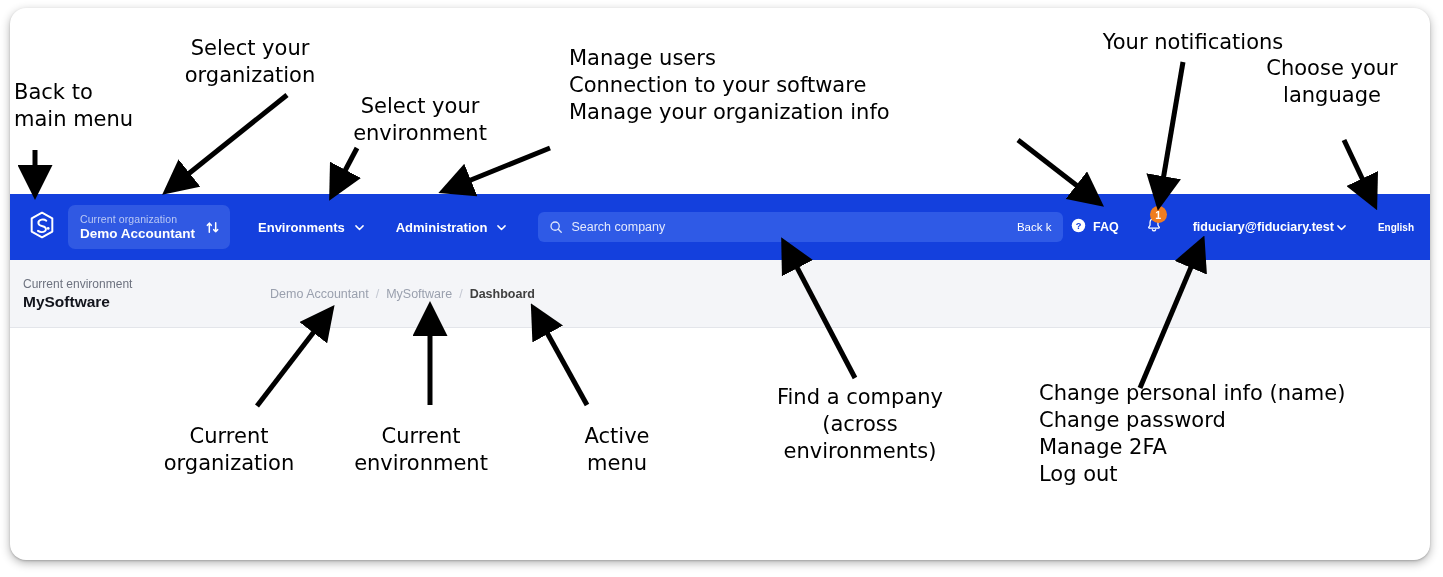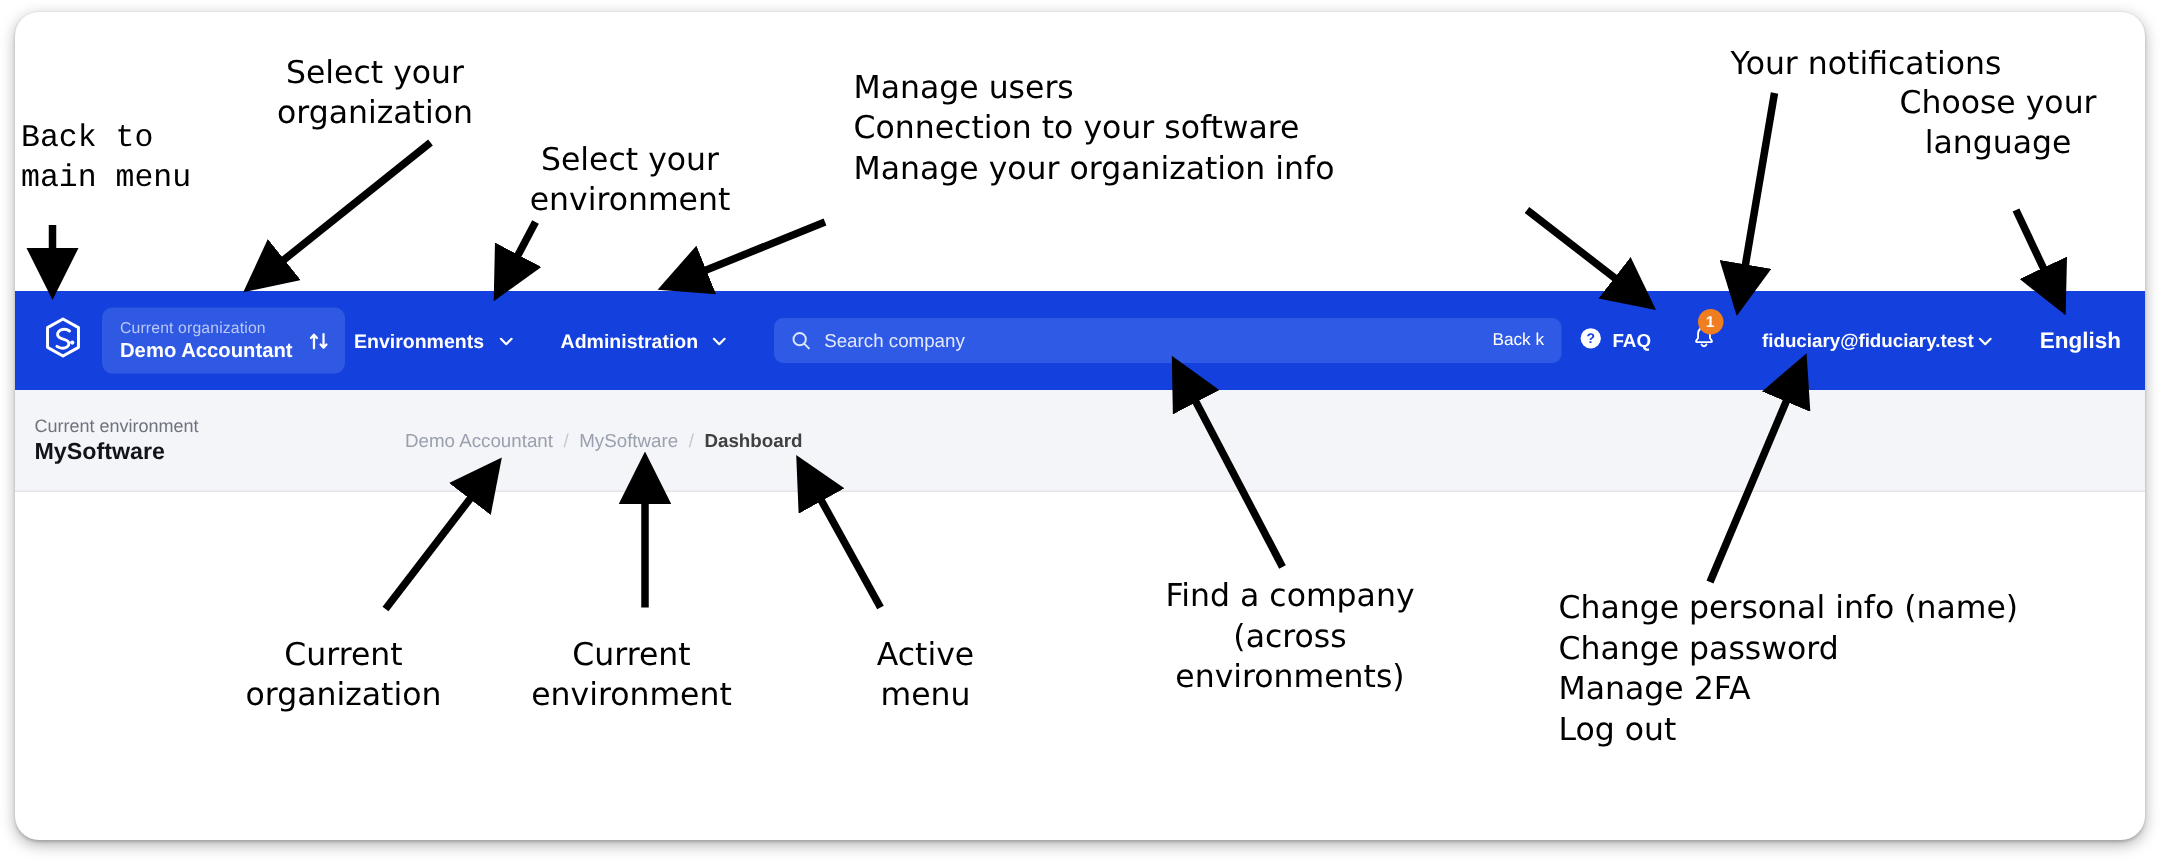--- a/index.html
+++ b/index.html
@@ -77,20 +77,21 @@
     color: #ffffff;
     font-weight: bold;
     line-height: 16px;
   }
   .sort-icon { color: #ffffff; display: flex; align-items: center; }
 
   .nav-menu {
     display: flex;
     align-items: center;
     gap: 6px;
+    margin-left: 22px;
     flex: 0 0 auto;
   }
   .nav-item {
     display: flex;
     align-items: center;
     gap: 8px;
     padding: 6px 6px;
     color: #ffffff;
     font-size: 13px;
     font-weight: bold;
@@ -167,21 +168,21 @@
   }
   .user-btn {
     display: flex;
     align-items: center;
     gap: 1px;
     color: #ffffff;
     font-size: 12.5px;
     font-weight: bold;
     margin-right: 30px;
   }
-  .lang-btn { color: #ffffff; font-size: 15px; font-weight: bold; }
+  .lang-btn { color: #ffffff; font-size: 10px; font-weight: bold; }
 
   
   .subbar {
     position: absolute;
     left: 0;
     top: 252px;
     width: 1420px;
     height: 68px;
     background: #f4f5f8;
     border-bottom: 1px solid #e3e5ea;
@@ -383,52 +384,52 @@
 
       <path d="M430,405 L430,320" stroke="#000" stroke-width="5" fill="none" marker-end="url(#ah)"></path>
 
       <path d="M587,405 L540,320" stroke="#000" stroke-width="5" fill="none" marker-end="url(#ah)"></path>
 
       <path d="M855,378 L790,254" stroke="#000" stroke-width="5" fill="none" marker-end="url(#ah)"></path>
 
       <path d="M1140,388 L1197,253" stroke="#000" stroke-width="5" fill="none" marker-end="url(#ah)"></path>
     </svg>
 
-    <div class="note l" style="left:14px; top:79px;font-family:Liberation Mono, monospace;">Back to
+    <div class="note l" style="left:14px; top:79px;">Back to
 main menu</div>
 
     <div class="note c" style="left:175px; top:35px; width:150px;">Select your
 organization</div>
 
     <div class="note c" style="left:340px; top:93px; width:160px;">Select your
 environment</div>
 
     <div class="note l" style="left:524px; top:45px;margin-left:45px;">Manage users
 Connection to your software
 Manage your organization info</div>
 
 
-    <div class="note c" style="left:1143px; top:29px; width:202px;">Your notifications</div>
+    <div class="note c" style="left:1092px; top:29px; width:202px;">Your notifications</div>
 
     <div class="note c" style="left:1258px; top:55px; width:148px;">Choose your
 language</div>
 
     <div class="note c" style="left:155px; top:423px; width:148px;">Current
 organization</div>
 
     <div class="note c" style="left:347px; top:423px; width:148px;">Current
 environment</div>
 
     <div class="note c" style="left:554px; top:423px; width:126px;">Active
 menu</div>
 
     <div class="note c" style="left:762px; top:384px; width:196px;">Find a company
 (across
 environments)</div>
 
-    <div class="note l" style="left:1039px; top:392px;">Change personal info (name)
+    <div class="note l" style="left:1039px; top:380px;">Change personal info (name)
 Change password
 Manage 2FA
 Log out</div>
 
   </div>
 
 </div>
 
 </body></html>

